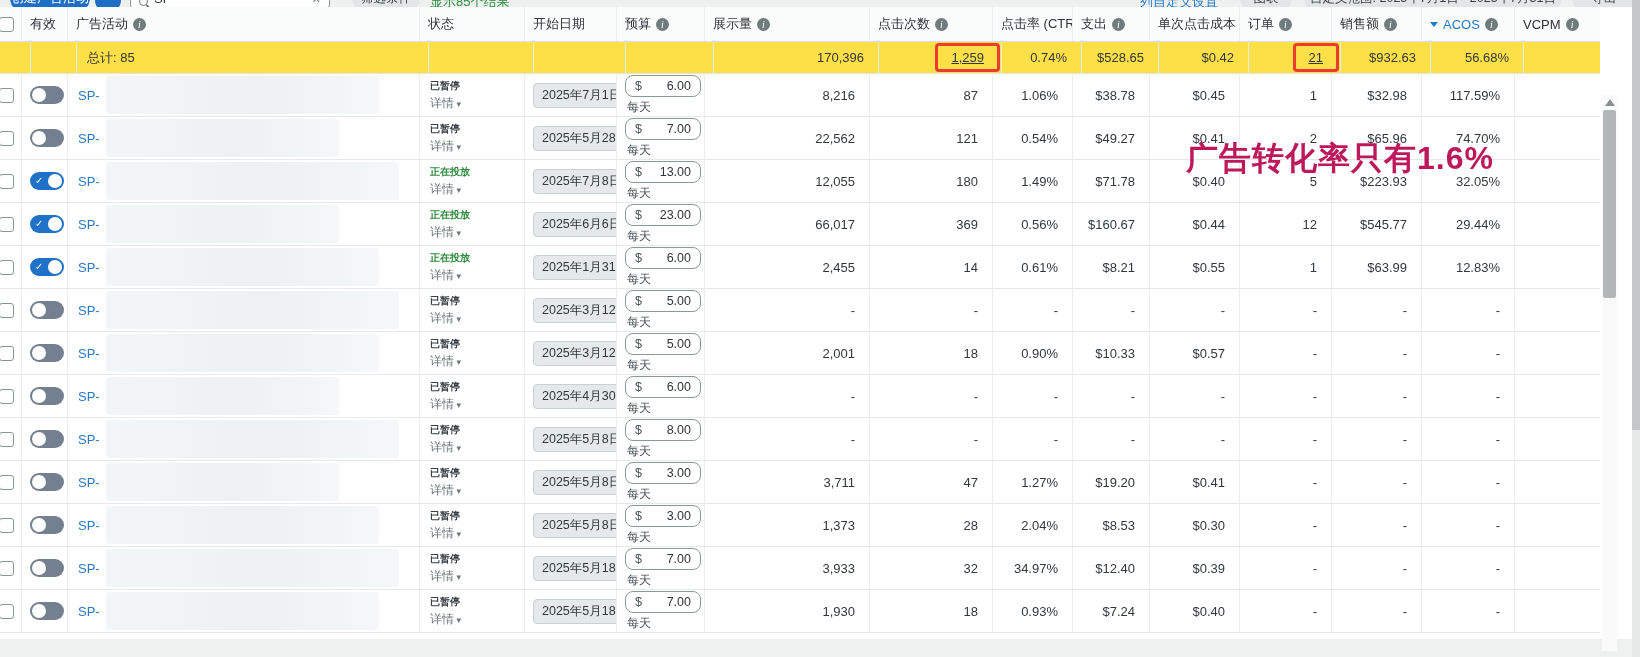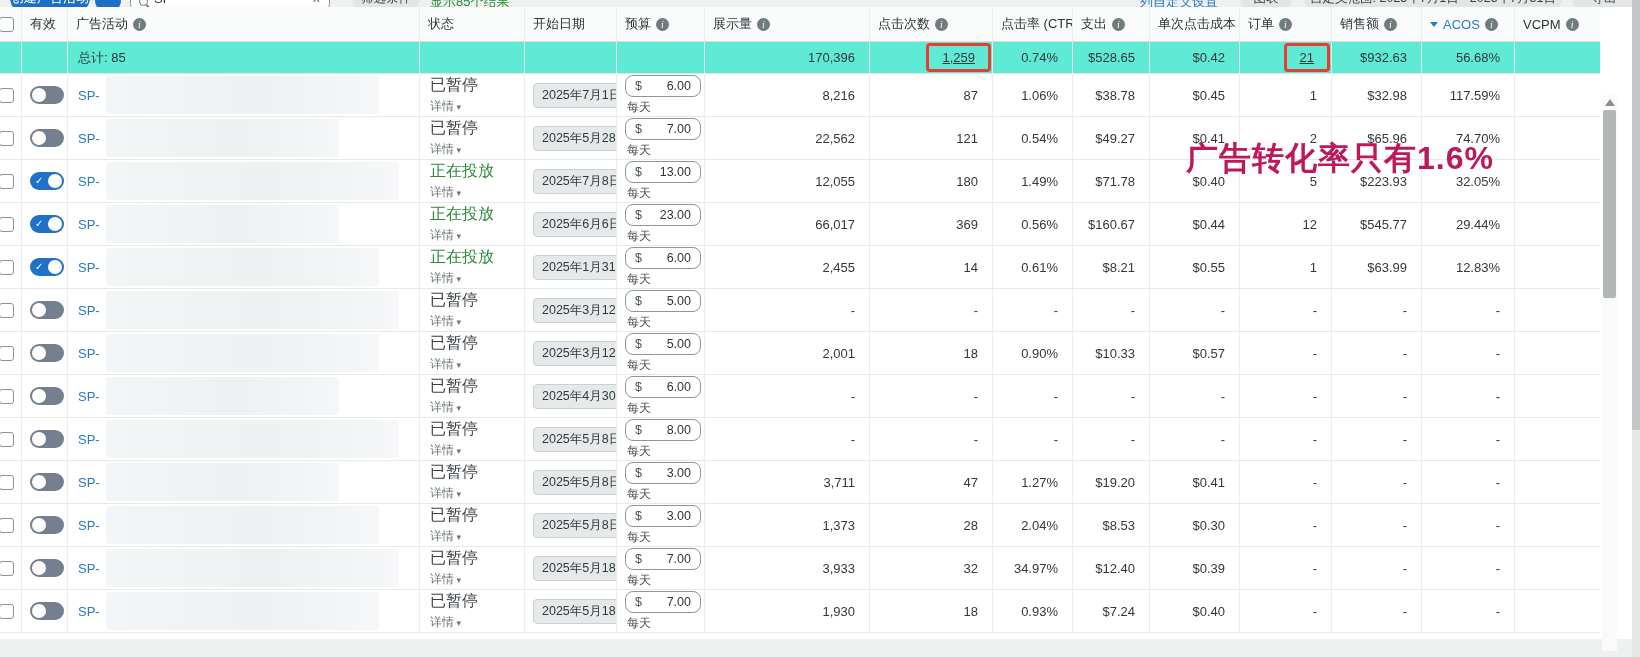--- a/index.html
+++ b/index.html
@@ -43,21 +43,21 @@
 
   .thead { height:35px; background:#fafbfb; border-bottom:1px solid #d9dddd; font-size:13px; color:#2f3338; }
   .thead .cell { white-space:nowrap; gap:5px; }
   .info-icon { width:13px; height:13px; border-radius:50%; background:#6f7b7c; color:#fff;
     display:inline-flex; align-items:center; justify-content:center; flex:none;
     font-family:"Liberation Serif",serif; font-size:10px; font-style:italic; }
   .info-icon::after { content:"i"; }
   .th-acos { color:#2879c9; }
   .sort-caret { width:0; height:0; border-left:4px solid transparent; border-right:4px solid transparent; border-top:5px solid #2879c9; display:inline-block; }
 
-  .totals { height:32px; background:#5eead4; border-bottom:1px solid #e3e5e5; overflow:visible; }
+  .totals { height:32px; background:#fde047; border-bottom:1px solid #e3e5e5; overflow:visible;padding-left:9px; }
   .totals .cell { overflow:visible; }
 
   .num { justify-content:flex-end; padding-right:14px; font-size:13px; color:#33383d; white-space:nowrap; }
 
   .row { height:43px; border-bottom:1px solid #e7e9e9; background:#fff; }
   .rows-clip { width:1600px; overflow:hidden; }
 
   
   .checkbox { width:15px; height:15px; background:#fff; border:1.5px solid #8a9494; border-radius:3px; margin-left:-9px; flex:none; }
 
@@ -68,21 +68,21 @@
   .toggle.on  { background:#1f72c8; } .toggle.on  .knob { right:2px; }
   .toggle.on::before { content:"✓"; position:absolute; left:5px; top:2.5px; color:#fff; font-size:10px; }
 
   .c-campaign { gap:6px; padding-left:10px; }
   .sp { color:#2879c9; flex:none; }
   .blur-patch { height:38px; width:82%; border-radius:3px; background:linear-gradient(90deg,#f3f6f7,#edf1f2 55%,#f5f7f8); }
   .row:nth-child(2n) .blur-patch { width:70%; }
   .row:nth-child(3n) .blur-patch { width:88%; }
 
   .c-status { flex-direction:column; align-items:flex-start; justify-content:center; gap:2px; padding-left:10px; }
-  .status-text { font-size:16px; color:#3a4045; }
+  .status-text { font-size:10px; color:#3a4045;font-weight:bold; }
   .status-text.green { color:#2f8a3d; }
   .detail-link { font-size:12px; color:#6b7576; }
   .detail-link::after { content:" ▾"; font-size:9px; }
 
   .date-chip { background:#e5e9ea; border:1px solid #c9d1d2; border-radius:4px; padding:3px 8px; font-size:12.5px; color:#33383d; white-space:nowrap; }
 
   .c-budget { flex-direction:column; align-items:flex-start; justify-content:center; gap:2px; padding-left:8px; }
   .budget-box { width:76px; background:#fff; border:1.5px solid #8b9898; border-radius:8px; padding:3px 9px; display:flex; justify-content:space-between; font-size:12.5px; }
   .budget-box .cur { color:#4a5155; }
   .budget-period { font-size:12px; color:#4a5155; padding-left:2px; }

